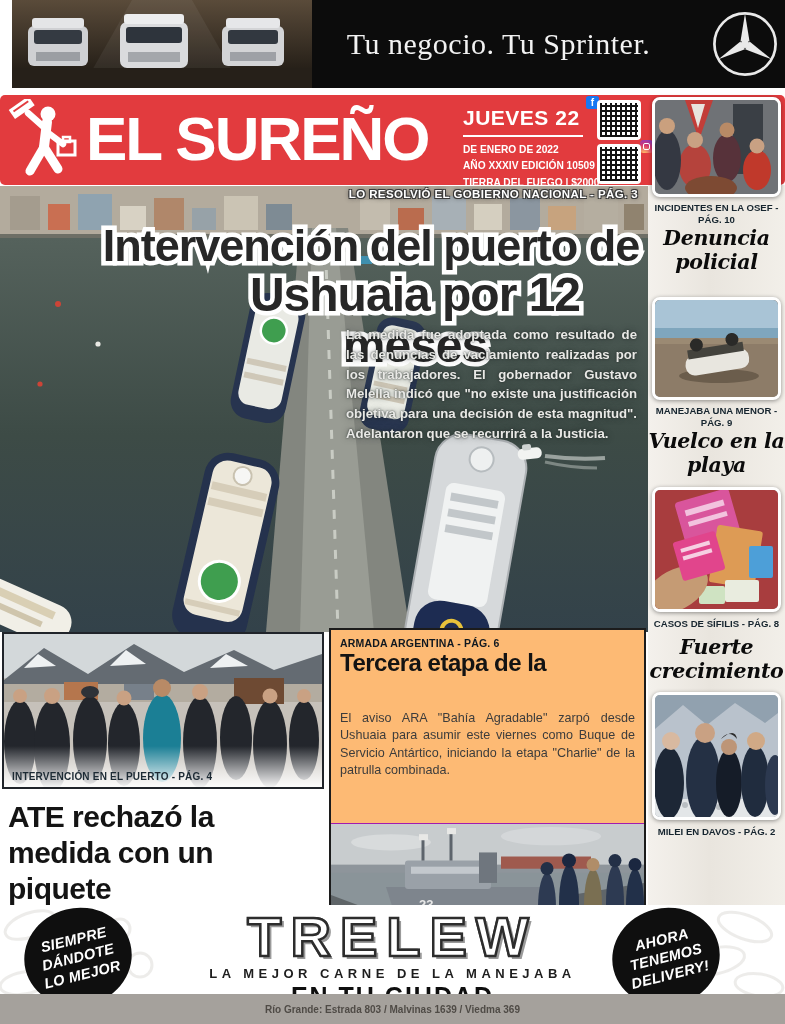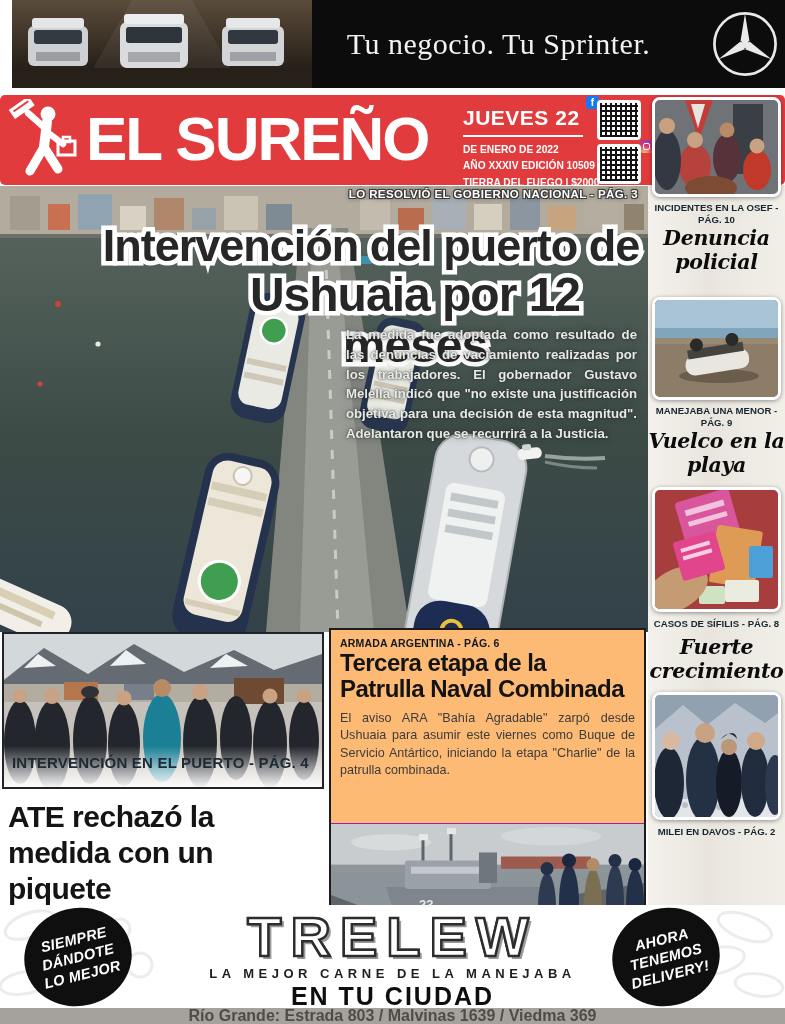--- a/index.html
+++ b/index.html
@@ -54,21 +54,21 @@
   .sb-photo{left:4px;width:129px;border:3px solid #fff;border-radius:8px;box-sizing:border-box;overflow:hidden;
       box-shadow:0 1px 4px rgba(0,0,0,.4);background:#888;}
   .sb-photo svg{display:block;width:100%;height:100%;}
   .sb-kicker{left:0;right:0;text-align:center;font-size:9.6px;font-weight:800;color:#16252f;line-height:1.3;padding:0 3px;}
   .sb-head{left:0;right:0;text-align:center;font-family:"DejaVu Serif","Liberation Serif",serif;font-style:italic;
       font-weight:bold;font-size:20.5px;line-height:1.18;color:#0b0b0b;letter-spacing:-.3px;}
 
   
   #sl-photo{top:632px;left:2px;width:322px;height:157px;border:2px solid #20242a;box-sizing:border-box;overflow:hidden;}
   #sl-photo svg{display:block;width:100%;height:100%;}
-  .sl-kicker{left:8px;bottom:16px;font-size:15px;font-weight:800;color:#1c2a34;letter-spacing:.2px;}
+  .sl-kicker{left:8px;bottom:5px;font-size:10px;font-weight:800;color:#1c2a34;letter-spacing:.2px;}
   #sl-head{top:799px;left:8px;width:314px;font-size:30px;font-weight:800;color:#141414;line-height:1.2;letter-spacing:-.5px;}
 
   
   #story-mid{top:628px;left:329px;width:317px;height:325px;background:#fdba74;border:2px solid #1c1c1c;box-sizing:border-box;}
   .sm-kicker{top:7px;left:9px;right:9px;font-size:10.5px;font-weight:800;color:#101820;letter-spacing:.2px;}
   .sm-head{top:20px;left:9px;right:9px;font-size:24px;font-weight:800;color:#131313;line-height:1.1;letter-spacing:-.5px;}
   .sm-body{top:80px;left:9px;right:9px;font-size:12.6px;color:#3c3c3c;text-align:justify;line-height:1.37;}
   .sm-photo{left:0;right:0;bottom:0;height:127px;overflow:hidden;border-top:1px solid #a21caf;}
   .sm-photo svg{display:block;width:100%;height:100%;}
 
@@ -76,22 +76,22 @@
   #ad-bottom{top:905px;left:0;width:785px;height:119px;background:#fff;overflow:hidden;}
   .badge{width:108px;height:98px;background:#0f0f0f;border-radius:50%;color:#fff;display:flex;flex-direction:column;
       align-items:center;justify-content:center;font-weight:800;font-style:italic;font-size:14.5px;line-height:1.25;
       transform:rotate(-14deg);text-align:center;letter-spacing:.3px;}
   #badge-left{left:24px;top:3px;} #badge-right{left:612px;top:3px;}
   .trelew-wrap{left:160px;right:160px;top:4px;text-align:center;}
   .trelew{font-size:56px;font-weight:800;letter-spacing:9px;color:#fff;-webkit-text-stroke:2.5px #2d2d2d;
       text-shadow:3px 3px 0 #9a9a9a,-1px -1px 0 #444,1px -1px 0 #444,-1px 1px 0 #444,1px 1px 0 #444;line-height:1.0;}
   .tagline{font-size:13px;font-weight:800;letter-spacing:4.5px;color:#1e1e1e;margin-top:1px;white-space:nowrap;}
   .tagline2{font-size:25px;font-weight:800;letter-spacing:2px;color:#0e0e0e;margin-top:1px;}
-  .addr-bar{left:0;right:0;bottom:0;height:16px;background:#a5a19c;display:flex;align-items:center;justify-content:center;
-      font-size:16px;font-weight:700;color:#4f4b46;}
+  .addr-bar{left:0;right:0;bottom:0;height:30px;background:#a5a19c;display:flex;align-items:center;justify-content:center;
+      font-size:10px;font-weight:700;color:#4f4b46;}
   .sketch{opacity:.15;}
 </style>
 </head>
 <body>
 
 <div class="page">
 
   <div class="abs" id="ad-top">
     <div class="abs vans">
       <svg width="300" height="88" viewBox="0 0 300 88">
@@ -405,21 +405,20 @@
       <rect y="112" width="318" height="41" fill="url(#fade)"></rect>
     </svg>
     <div class="abs sl-kicker">INTERVENCIÓN EN EL PUERTO - PÁG. 4</div>
   </div>
   <div class="abs" id="sl-head">ATE rechazó la medida con un piquete</div>
 
   <div class="abs" id="story-mid">
     <div class="abs sm-kicker">ARMADA ARGENTINA - PÁG. 6</div>
     <div class="abs sm-head">
       <div>Tercera etapa de la</div>
-      <div>Patrulla Naval Combinada</div>
     </div>
     <div class="abs sm-body">El aviso ARA "Bahía Agradable" zarpó desde Ushuaia para asumir este viernes como Buque de Servicio Antártico, iniciando la etapa "Charlie" de la patrulla combinada.</div>
     <div class="abs sm-photo">
       <svg viewBox="0 0 313 125" preserveAspectRatio="none">
         <rect width="313" height="125" fill="#c8ccce"></rect>
         <ellipse cx="60" cy="18" rx="40" ry="8" fill="#d8dbdc"></ellipse>
         <ellipse cx="220" cy="12" rx="50" ry="9" fill="#d4d7d9"></ellipse>
         <rect y="40" width="313" height="10" fill="#8e959b"></rect>
         <rect x="170" y="32" width="90" height="12" fill="#9f5a4e"></rect>
         <rect y="48" width="313" height="42" fill="#8a9499"></rect>

